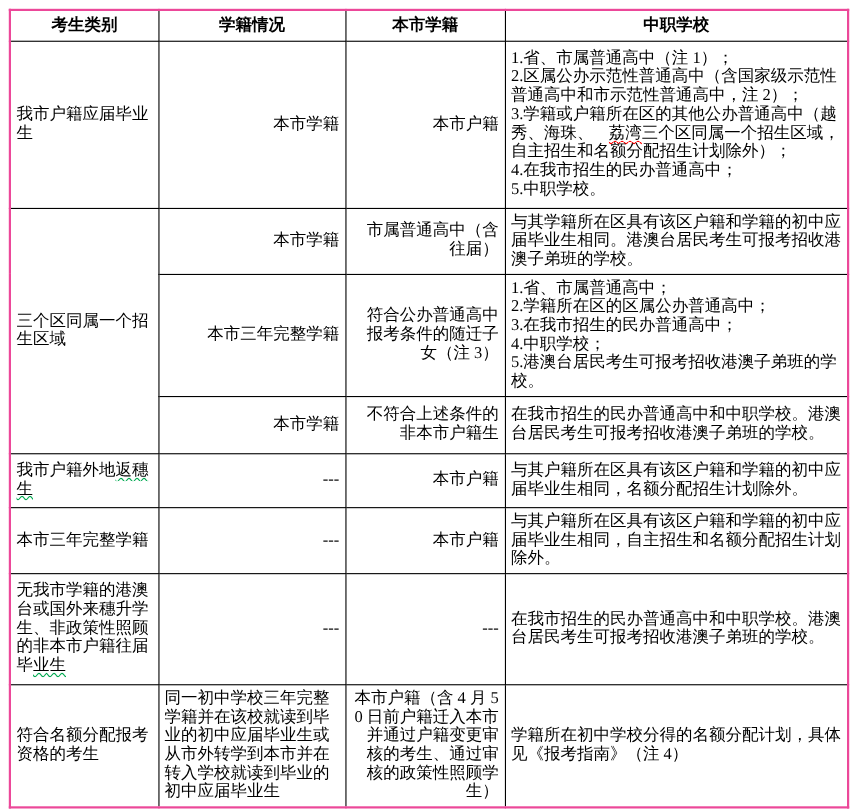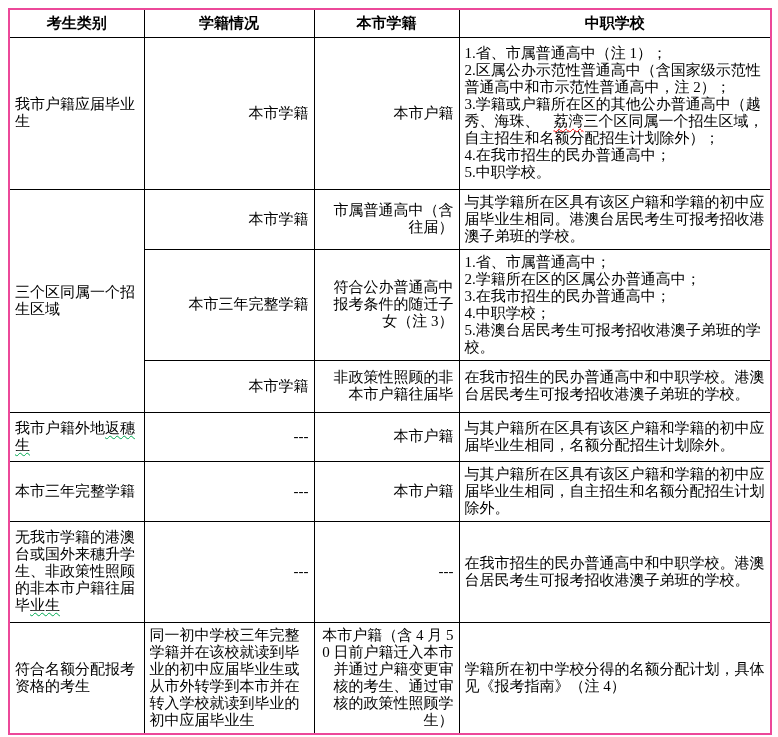--- a/index.html
+++ b/index.html
@@ -98,21 +98,21 @@
         <td class="al-c"><span>本市三年完整学籍</span></td>
         <td class="al-c"><span>符合公办普通高中报考条件的随迁子女（注 3）</span></td>
         <td class="al-l va-t"><span>1.省、市属普通高中；
 2.学籍所在区的区属公办普通高中；
 3.在我市招生的民办普通高中；
 4.中职学校；
 5.港澳台居民考生可报考招收港澳子弟班的学校。</span></td>
       </tr>
       <tr style="height:52px">
         <td class="al-c"><span>本市学籍</span></td>
-        <td class="al-c"><span>非政策性照顾的非本市户籍往届毕</span></td>
+        <td class="al-c"><span>不符合上述条件的非本市户籍生</span></td>
         <td class="al-l"><span>在我市招生的民办普通高中和中职学校。港澳台居民考生可报考招收港澳子弟班的学校。</span></td>
       </tr>
       <tr style="height:49px">
         <td class="al-l"><span>我市户籍外地</span><span class="sq-green">返穗生</span></td>
         <td class="al-c"><span>---</span></td>
         <td class="al-c"><span>本市户籍</span></td>
         <td class="al-l"><span>与其户籍所在区具有该区户籍和学籍的初中应届毕业生相同，名额分配招生计划除外。</span></td>
       </tr>
       <tr style="height:55px">
         <td class="al-l"><span>本市三年完整学籍</span></td>

